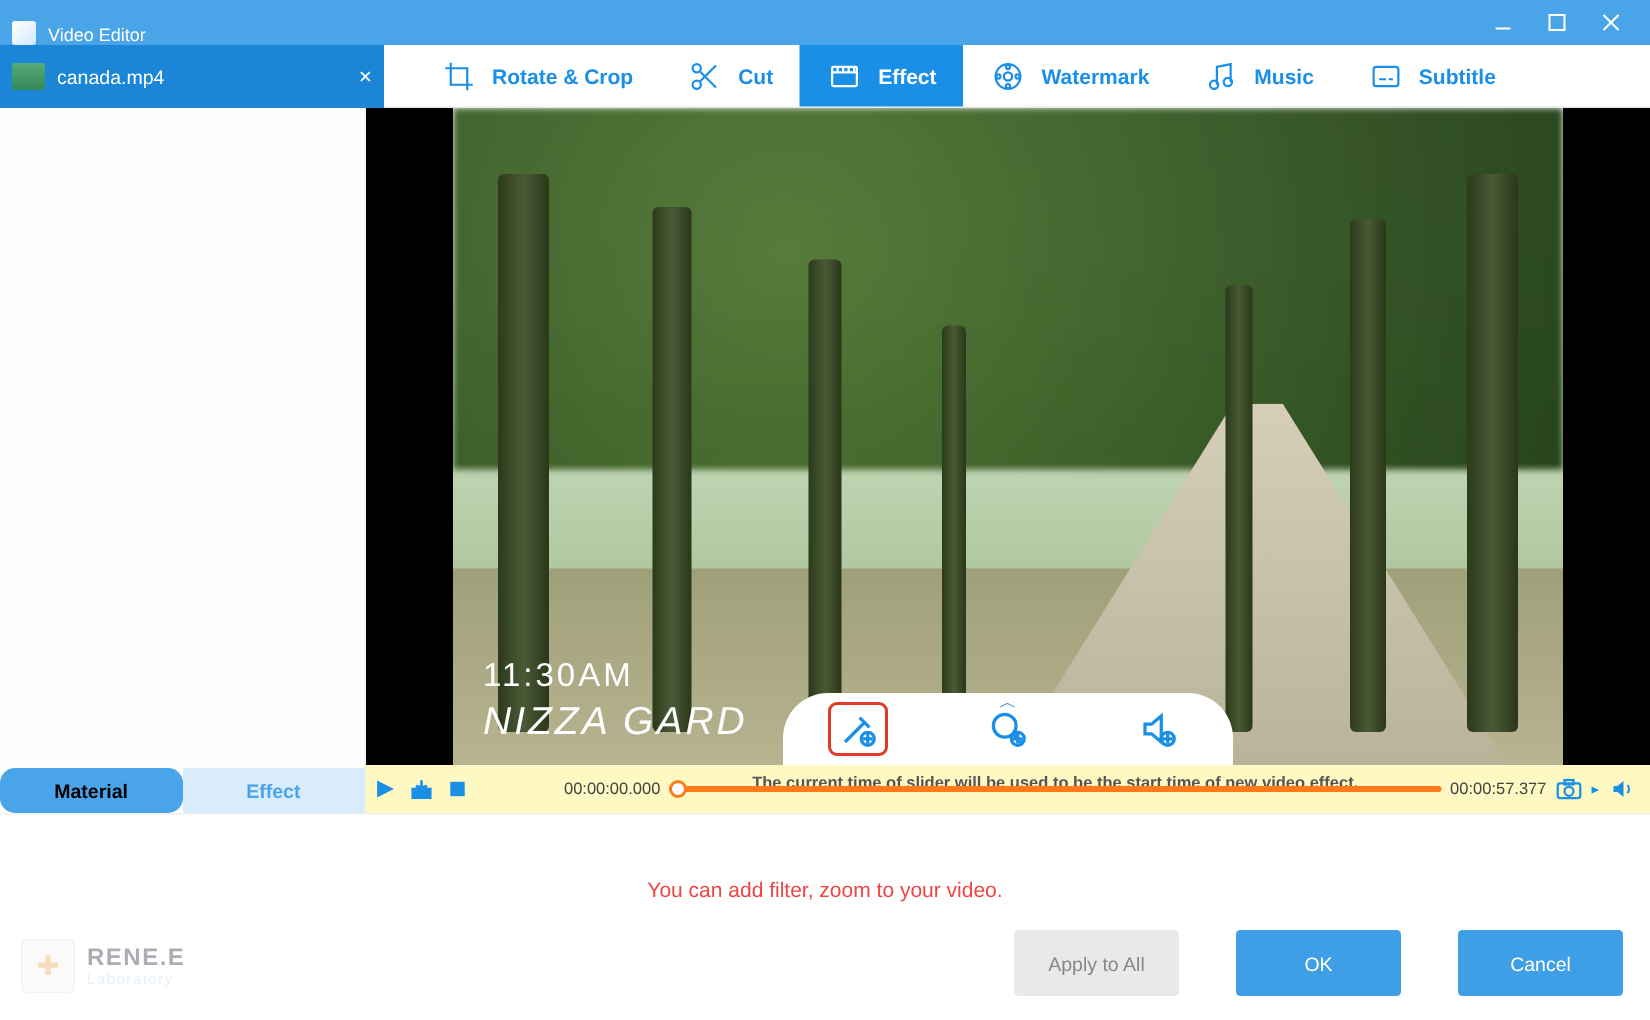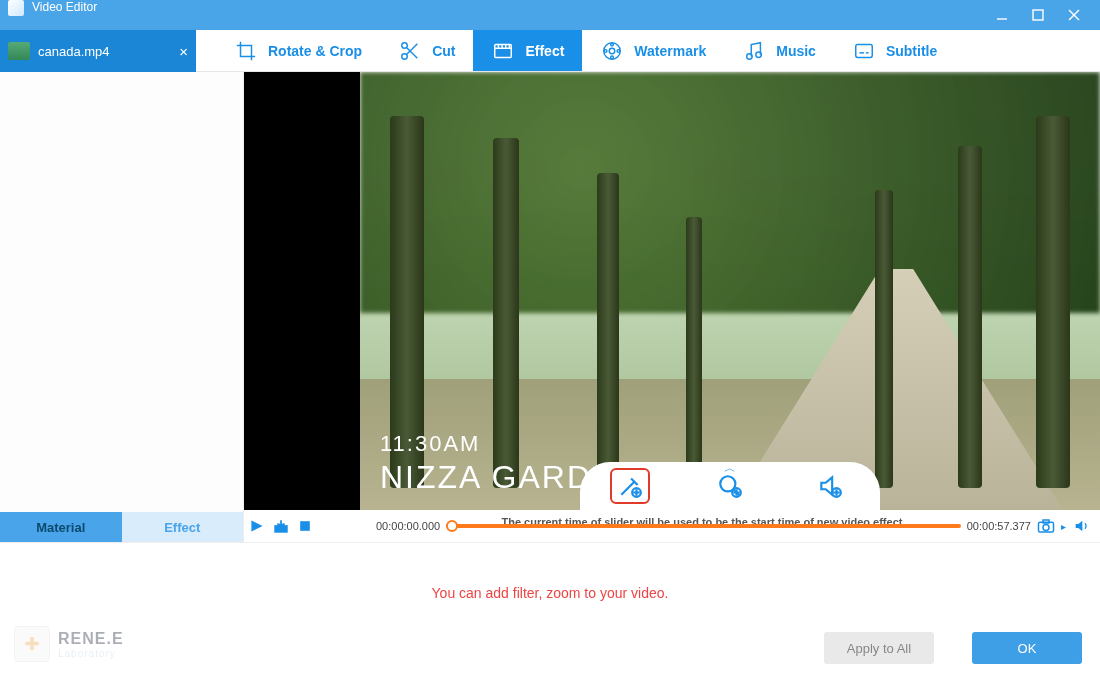--- a/index.html
+++ b/index.html
@@ -1,87 +1,87 @@
 <!DOCTYPE html>
 <html><head>
 <meta charset="utf-8">
 <style>
   * { box-sizing: border-box; margin: 0; padding: 0; font-family: "Segoe UI", Tahoma, sans-serif; }
   body { width: 1100px; height: 680px; overflow: hidden; background: #fff; }
 
   
-  .titlebar { height: 30px; background: #49a4e8; color: #fff; display: flex; align-items: flex-start; padding: 0 8px; font-size: 12px; }
+  .titlebar { height: 30px; background: #49a4e8; color: #fff; display: flex; align-items: flex-end; padding: 0 8px; font-size: 12px; }
   .titlebar .title-icon { width: 16px; height: 16px; background: linear-gradient(135deg,#fff,#cfe9ff); border-radius: 2px; margin-right: 8px; }
   .titlebar .spacer { flex: 1; }
   .winbtn { width: 36px; height: 30px; display: flex; align-items: center; justify-content: center; cursor: pointer; }
   .winbtn svg { stroke: #fff; stroke-width: 1.4; fill: none; }
 
   
   .top-row { height: 42px; display: flex; }
-  .file-tab-area { width: 196px; background: #701a75; display: flex; align-items: stretch; }
+  .file-tab-area { width: 256px; background: #701a75; display: flex; align-items: stretch; }
   .file-tab { flex: 1; background: #1b85d6; color: #fff; display: flex; align-items: center; padding: 0 8px; font-size: 13px; gap: 8px; }
   .file-tab .thumb { width: 22px; height: 18px; background: linear-gradient(#5a7,#385); border-radius: 2px; }
   .file-tab .close { margin-left: auto; font-size: 15px; cursor: pointer; }
 
   .toolbar { flex: 1; background: #fff; border-bottom: 1px solid #e6e6e6; display: flex; align-items: stretch; padding-left: 20px; }
   .tool { display: flex; align-items: center; gap: 10px; padding: 0 18px; color: #1a8fe8; font-size: 14px; font-weight: 600; cursor: pointer; }
   .tool.active { background: #1a8fe8; color: #fff; }
   .tool .ticon { width: 24px; height: 24px; display: flex; align-items: center; justify-content: center; }
   .tool .ticon svg { stroke: currentColor; fill: none; stroke-width: 1.6; }
 
   
   .body-row { height: 470px; display: flex; }
   .sidebar { width: 244px; background: #fff; display: flex; flex-direction: column; border-right: 1px solid #eee; }
   .sidebar-content { flex: 1; background: #fdfdfd; }
   .side-tabs { height: 30px; display: flex; }
   .side-tab { flex: 1; display: flex; align-items: center; justify-content: center; font-size: 13px; font-weight: 600; cursor: pointer; }
-  .side-tab.active { background: #4aa4ea; color: #0c4a6e; }
+  .side-tab.active { background: #4aa4ea; color: #000000; border-radius: 10px; }
   .side-tab.inactive { background: #d8ecfb; color: #4aa4ea; }
 
   .stage { flex: 1; background: #000; position: relative; display: flex; flex-direction: column; }
-  .preview { flex: 1; position: relative; overflow: hidden; display: flex; justify-content: flex-end; }
+  .preview { flex: 1; position: relative; overflow: hidden; display: flex; justify-content: center; }
   .preview-inner { width: 740px; height: 100%; position: relative; overflow: hidden; }
   .scene { position: absolute; inset: 0; }
   .sky { position: absolute; top: 0; left: 0; right: 0; height: 80%; background: linear-gradient(#f3f7f0 0%, #eef4ea 30%, #c5d9b8 60%, #a7c096 100%); }
   .ground { position: absolute; bottom: 0; left: 0; right: 0; height: 30%; background: linear-gradient(#9fa07a, #b8b390); }
   .path { position: absolute; bottom: 0; right: 5%; width: 45%; height: 55%; background: linear-gradient(#d6cfb8, #b9b39a); clip-path: polygon(45% 0, 55% 0, 100% 100%, 0 100%); }
   .tree { position: absolute; bottom: 5%; width: 34px; background: linear-gradient(90deg,#2b3a1a,#4a5a36,#2a3719); border-radius: 4px; }
   .canopy { position: absolute; top: 0; left: 0; right: 0; height: 55%; background: radial-gradient(circle at 30% 40%, rgba(70,110,40,0.9), rgba(30,60,20,0.95)); filter: blur(2px); }
   .overlay-text { position: absolute; bottom: 14px; left: 20px; color: #fff; font-family: Georgia, serif; letter-spacing: 2px; }
   .overlay-text .t1 { font-size: 22px; }
-  .overlay-text .t2 { font-size: 32px; margin-top: 2px; }
+  .overlay-text .t2 { font-size: 26px; margin-top: 2px; font-style: italic; }
 
   
   .pill { position: absolute; left: 50%; bottom: 0; transform: translateX(-50%); width: 300px; height: 48px; background: #fff; border-radius: 30px 30px 0 0; display: flex; align-items: center; justify-content: space-around; }
   .pill .chev { position: absolute; top: -2px; left: 50%; transform: translateX(-50%); font-size: 12px; color: #1a8fe8; }
   .pill-btn { width: 40px; height: 36px; display: flex; align-items: center; justify-content: center; border-radius: 6px; cursor: pointer; }
   .pill-btn svg { stroke: #1a8fe8; fill: none; stroke-width: 2; }
   .pill-btn.highlight { border: 2px solid #e03a2a; }
 
   
-  .timeline { height: 32px; background: #ffffff; display: flex; align-items: center; padding: 0 10px 0 4px; gap: 6px; font-size: 11px; color: #444; }
+  .timeline { height: 32px; background: #fef9c3; display: flex; align-items: center; padding: 0 10px 0 4px; gap: 6px; font-size: 11px; color: #444; }
   .tl-btn { width: 18px; height: 18px; cursor: pointer; color: #1a8fe8; display:flex;align-items:center;justify-content:center; }
   .tl-btn svg { fill: currentColor; }
   .tl-track { flex: 1; position: relative; height: 14px; display:flex; flex-direction:column; justify-content:center; }
   .tl-hint { position:absolute; top:-3px; left:0; right:0; text-align:center; font-size:11px; color:#555;font-weight:bold;}
   .tl-bar { height:4px; background:#ff7a1a; border-radius:2px; position:relative; }
   .tl-thumb { position:absolute; left:0; top:-4px; width:12px; height:12px; background:#fff; border:2px solid #ff7a1a; border-radius:50%; }
   .tl-right { display:flex; align-items:center; gap:6px; color:#1a8fe8; }
   .tl-right svg { stroke:#1a8fe8; fill:none; stroke-width:2; }
 
   
   .bottom { height: 138px; background:#fff; position:relative; border-top:1px solid #eee; }
   .bottom .msg { text-align:center; font-size:14px; color:#ef4444; padding-top:42px; }
   .brand { position:absolute; left:14px; bottom:18px; display:flex; align-items:center; gap:8px; opacity:.35; }
   .brand .bicon { width:36px; height:36px; background:#f2f2f2; border:1px solid #ddd; border-radius:4px; position:relative; }
   .brand .bicon::after{content:"✚"; position:absolute; inset:0; display:flex;align-items:center;justify-content:center; color:#e8a34a; font-size:18px;}
   .brand .btext .l1{ color:#0f172a; font-weight:800; font-size:16px; letter-spacing:1px;}
   .brand .btext .l2{ color:#bcd7e8; font-size:10px; letter-spacing:1px;}
   .btn-row { position:absolute; right:18px; bottom:16px; display:flex; gap:10px; }
-  .btn { width:110px; height:32px; border-radius:3px; font-size:13px; display:flex; align-items:center; justify-content:center; cursor:pointer; }
+  .btn { width:110px; height:44px; border-radius:3px; font-size:13px; display:flex; align-items:center; justify-content:center; cursor:pointer; }
   .btn.primary { background:#3f9fe6; color:#fff;margin-left:28px; }
   .btn.muted { background:#e9e9e9; color:#888; }
 </style>
 </head>
 <body>
 
 <div class="titlebar">
   <div class="title-icon"></div>
   <span>Video Editor</span>
   <div class="spacer"></div>
@@ -302,14 +302,17 @@
       <div class="l2">Laboratory</div>
     </div>
   </div>
   <div class="btn-row">
     <div class="btn muted">
         <span>Apply to All</span>
       </div>
     <div class="btn primary">
         <span>OK</span>
       </div>
+    <div class="btn primary">
+        <span>Cancel</span>
+      </div>
   </div>
 </div>
 
 </body></html>

